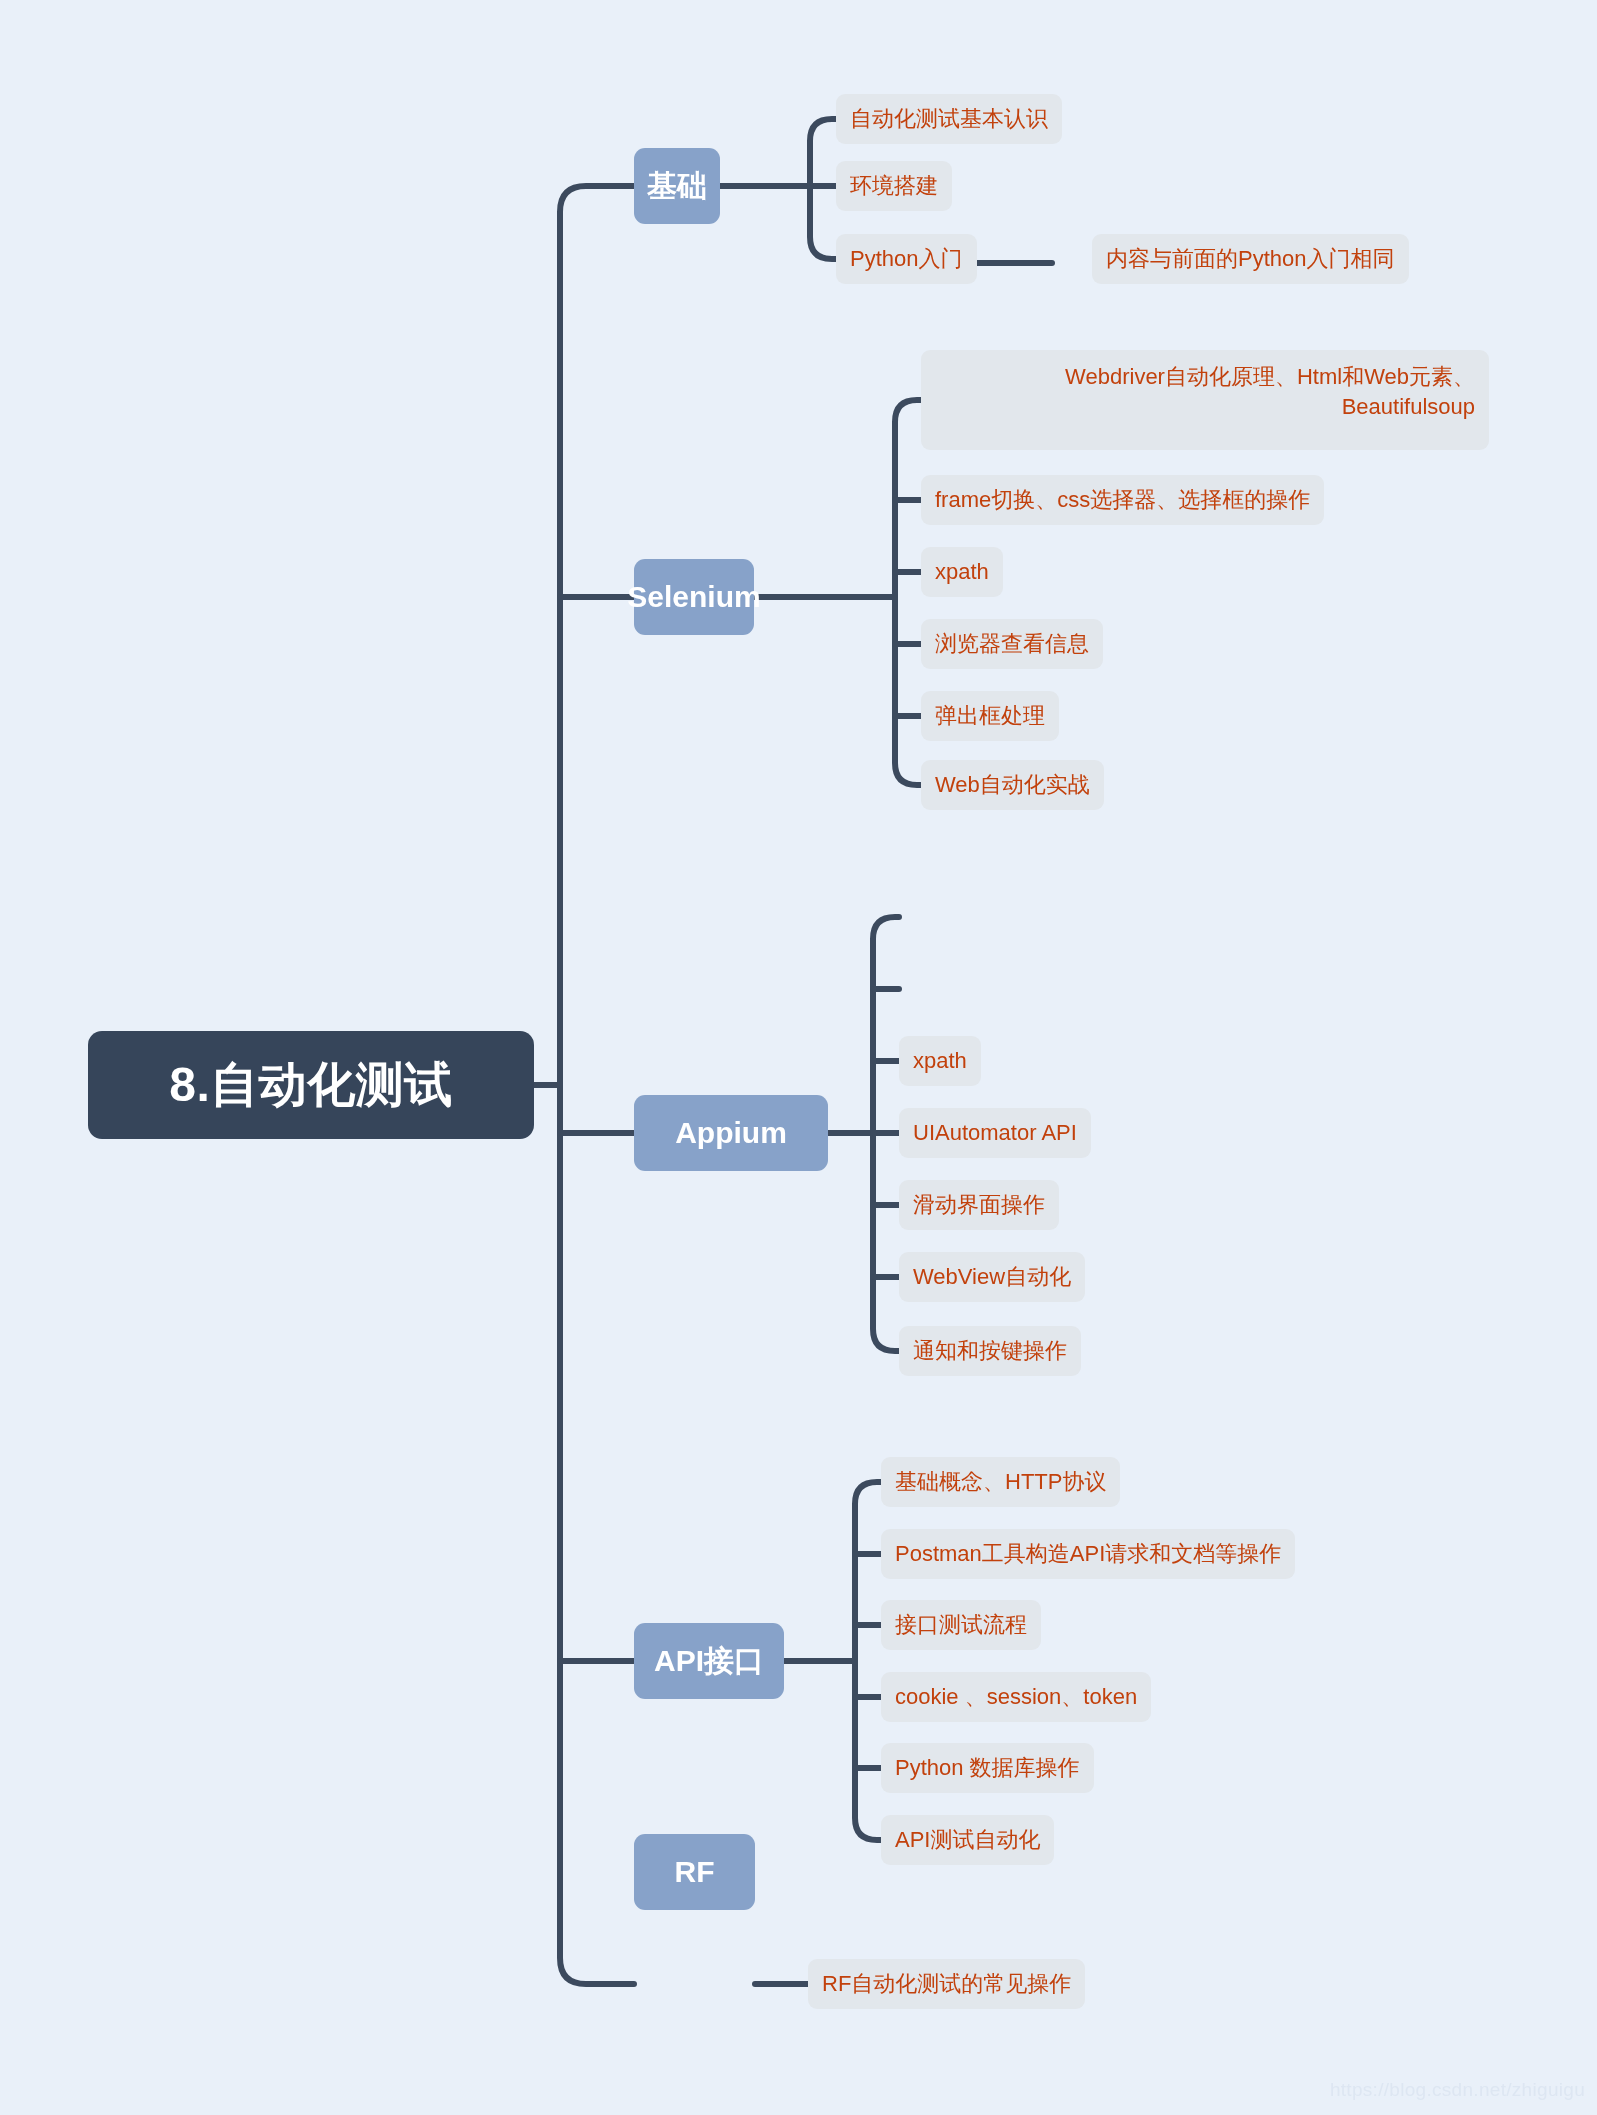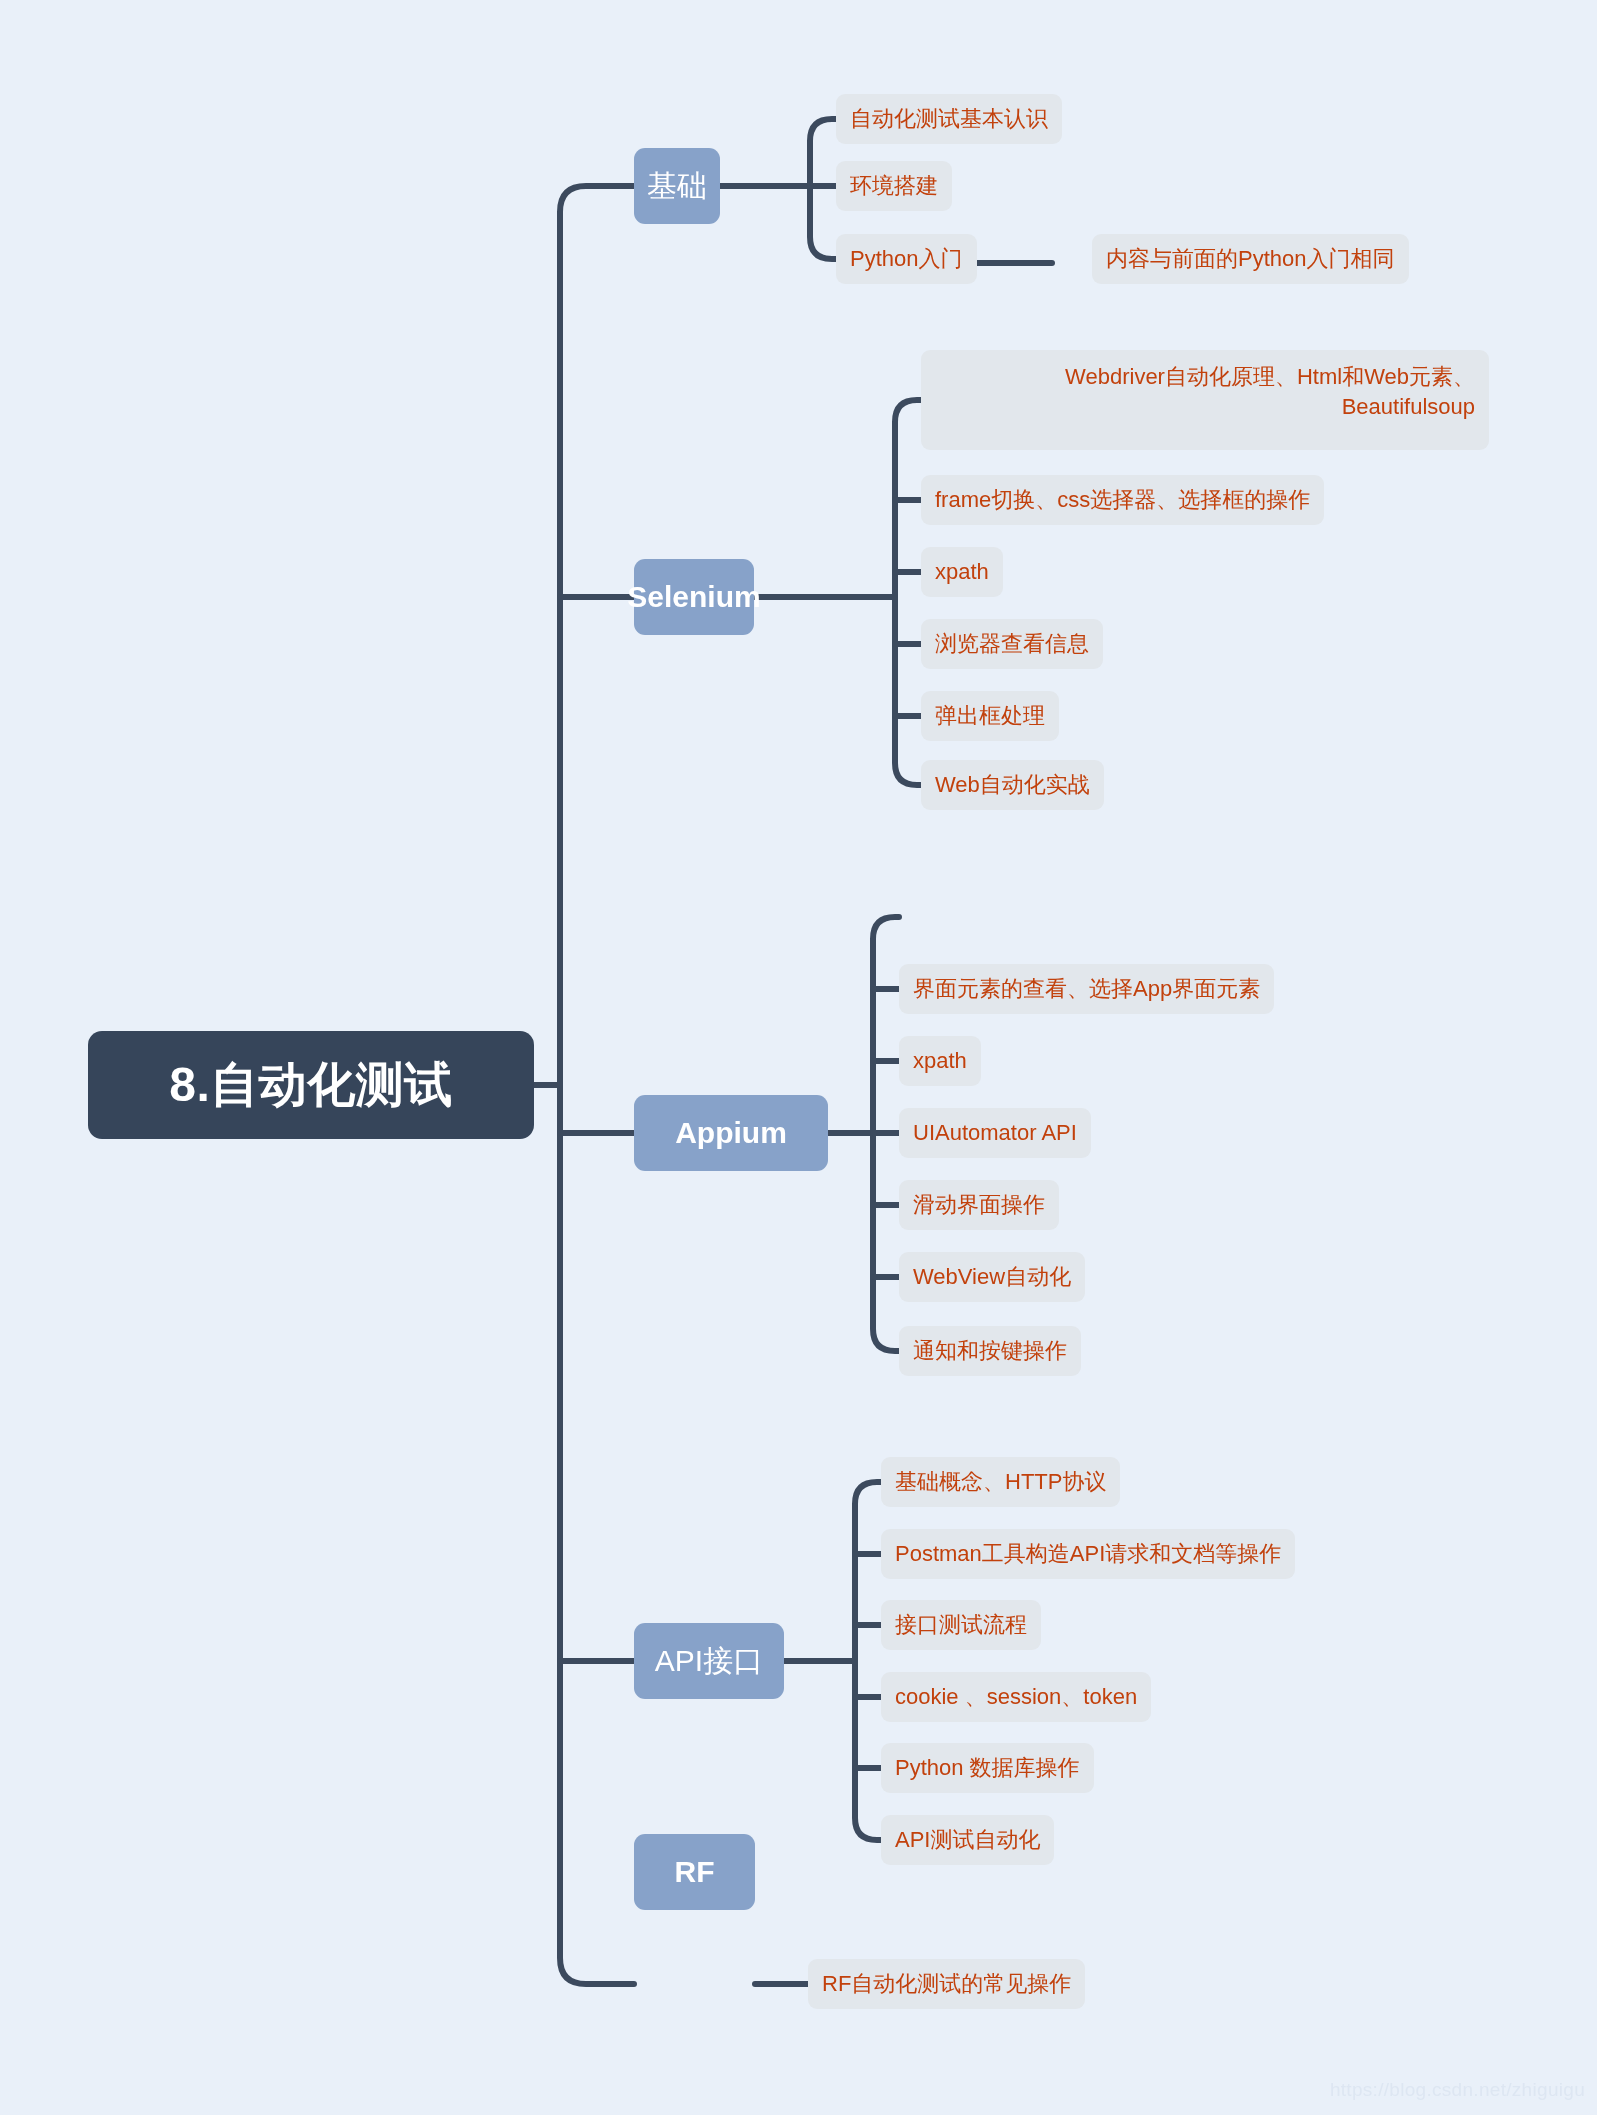--- a/index.html
+++ b/index.html
@@ -37,21 +37,21 @@
     font-size: 48px;
     font-weight: bold;
     justify-content: center;
     letter-spacing: 0.5px;
   }
   .branch-node {
     background: #87a2c9;
     color: #ffffff;
     border-radius: 11px;
     font-size: 30px;
-    font-weight: normal;
+    font-weight: bold;
     justify-content: center;
   }
   .branch-node.latin {
     font-weight: bold;
   }
   .leaf-node {
     background: #e2e7ec;
     color: #c2410c;
     border-radius: 9px;
     font-size: 22px;
@@ -172,23 +172,20 @@
 
   <div class="node leaf-node" style="left:921px; top:760px; height:50px;">
     <span>Web自动化实战</span>
   </div>
 
   <div class="node branch-node latin" style="left:634px; top:1095px; width:194px; height:76px;">
     <span>Appium</span>
   </div>
 
 
-  <div class="node leaf-node" style="left:899px; top:964px; height:50px;">
-    <span>界面元素的查看、选择App界面元素</span>
-  </div>
 
   <div class="node leaf-node" style="left:899px; top:1036px; height:50px;">
     <span>xpath</span>
   </div>
 
   <div class="node leaf-node" style="left:899px; top:1108px; height:50px;">
     <span>UIAutomator API</span>
   </div>
 
   <div class="node leaf-node" style="left:899px; top:1180px; height:50px;">

